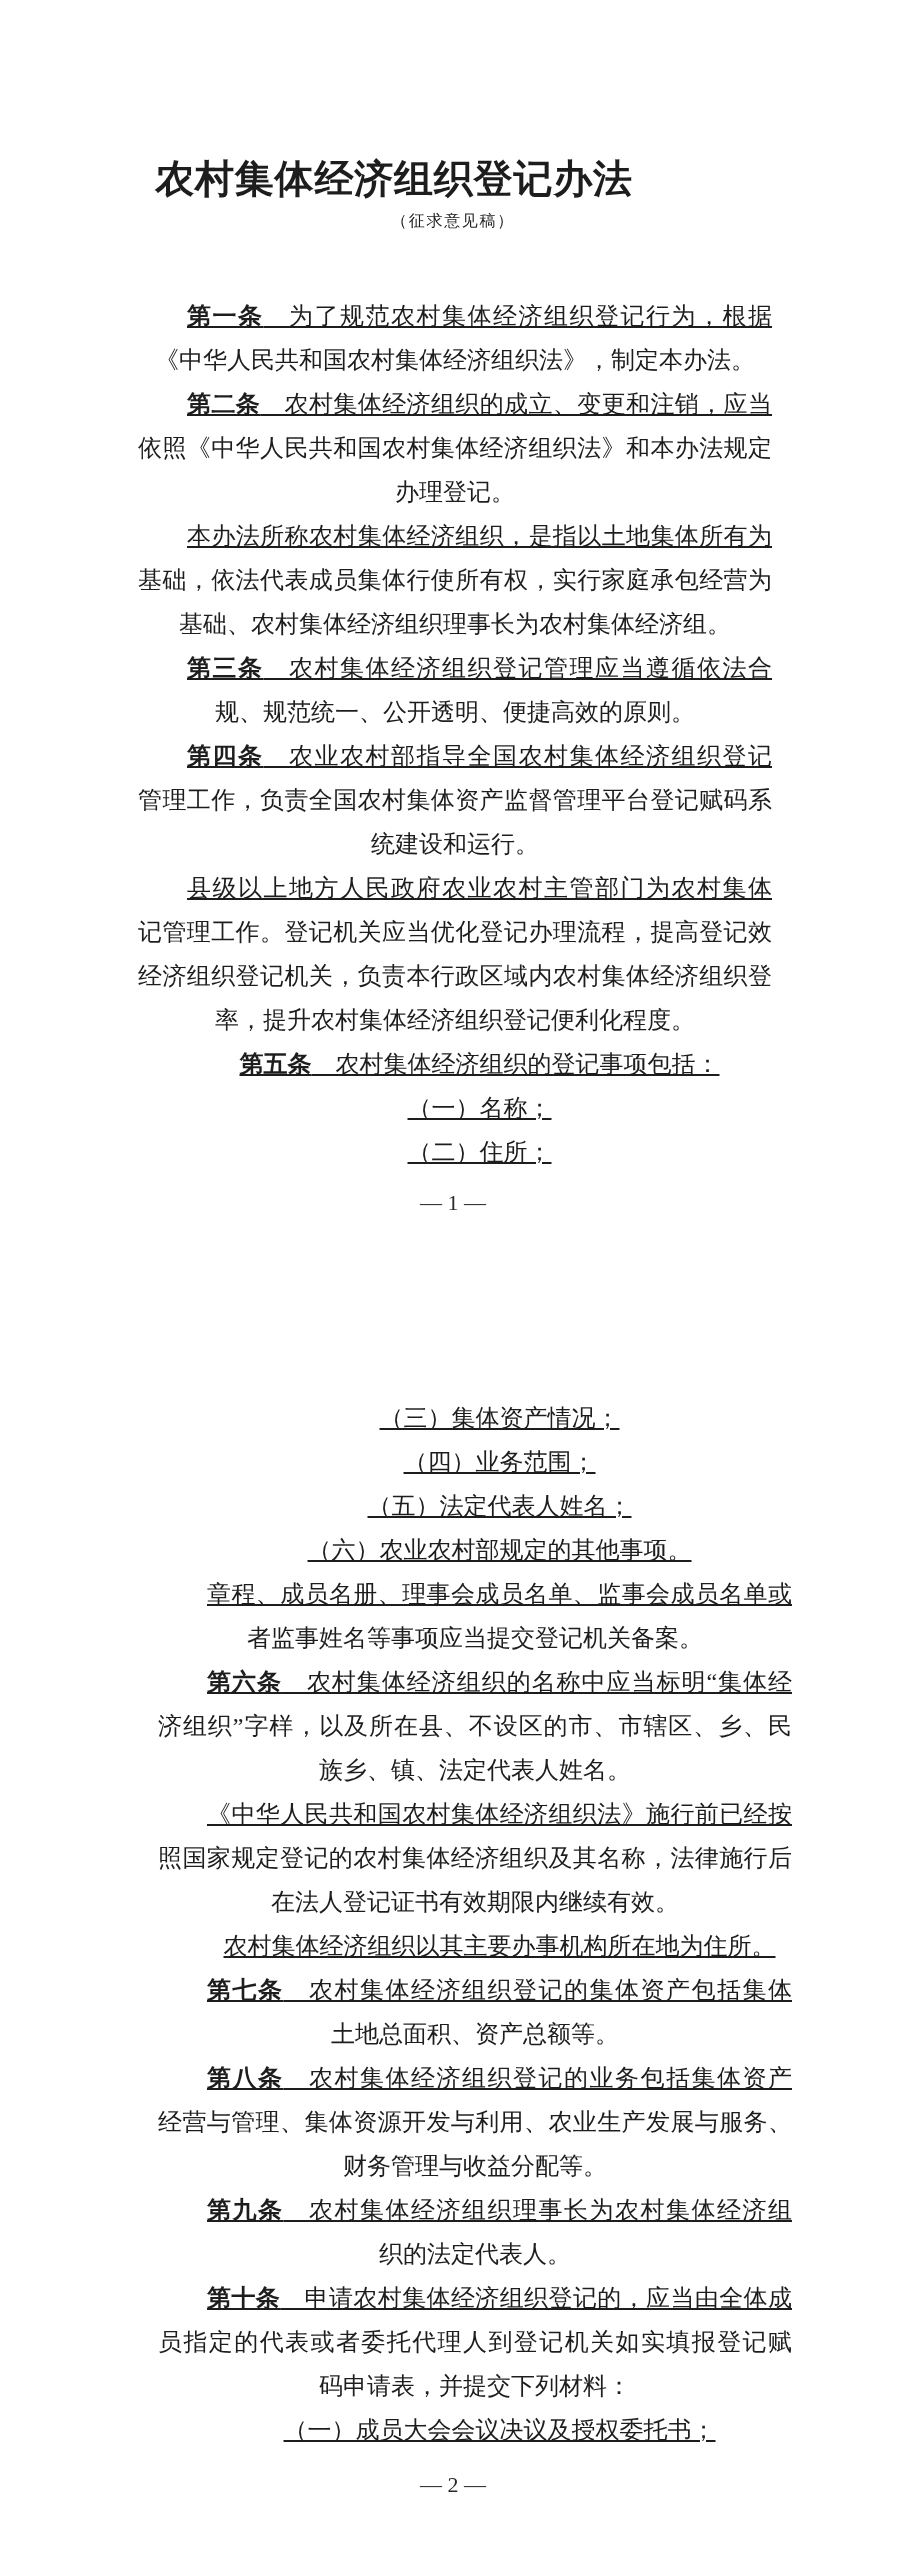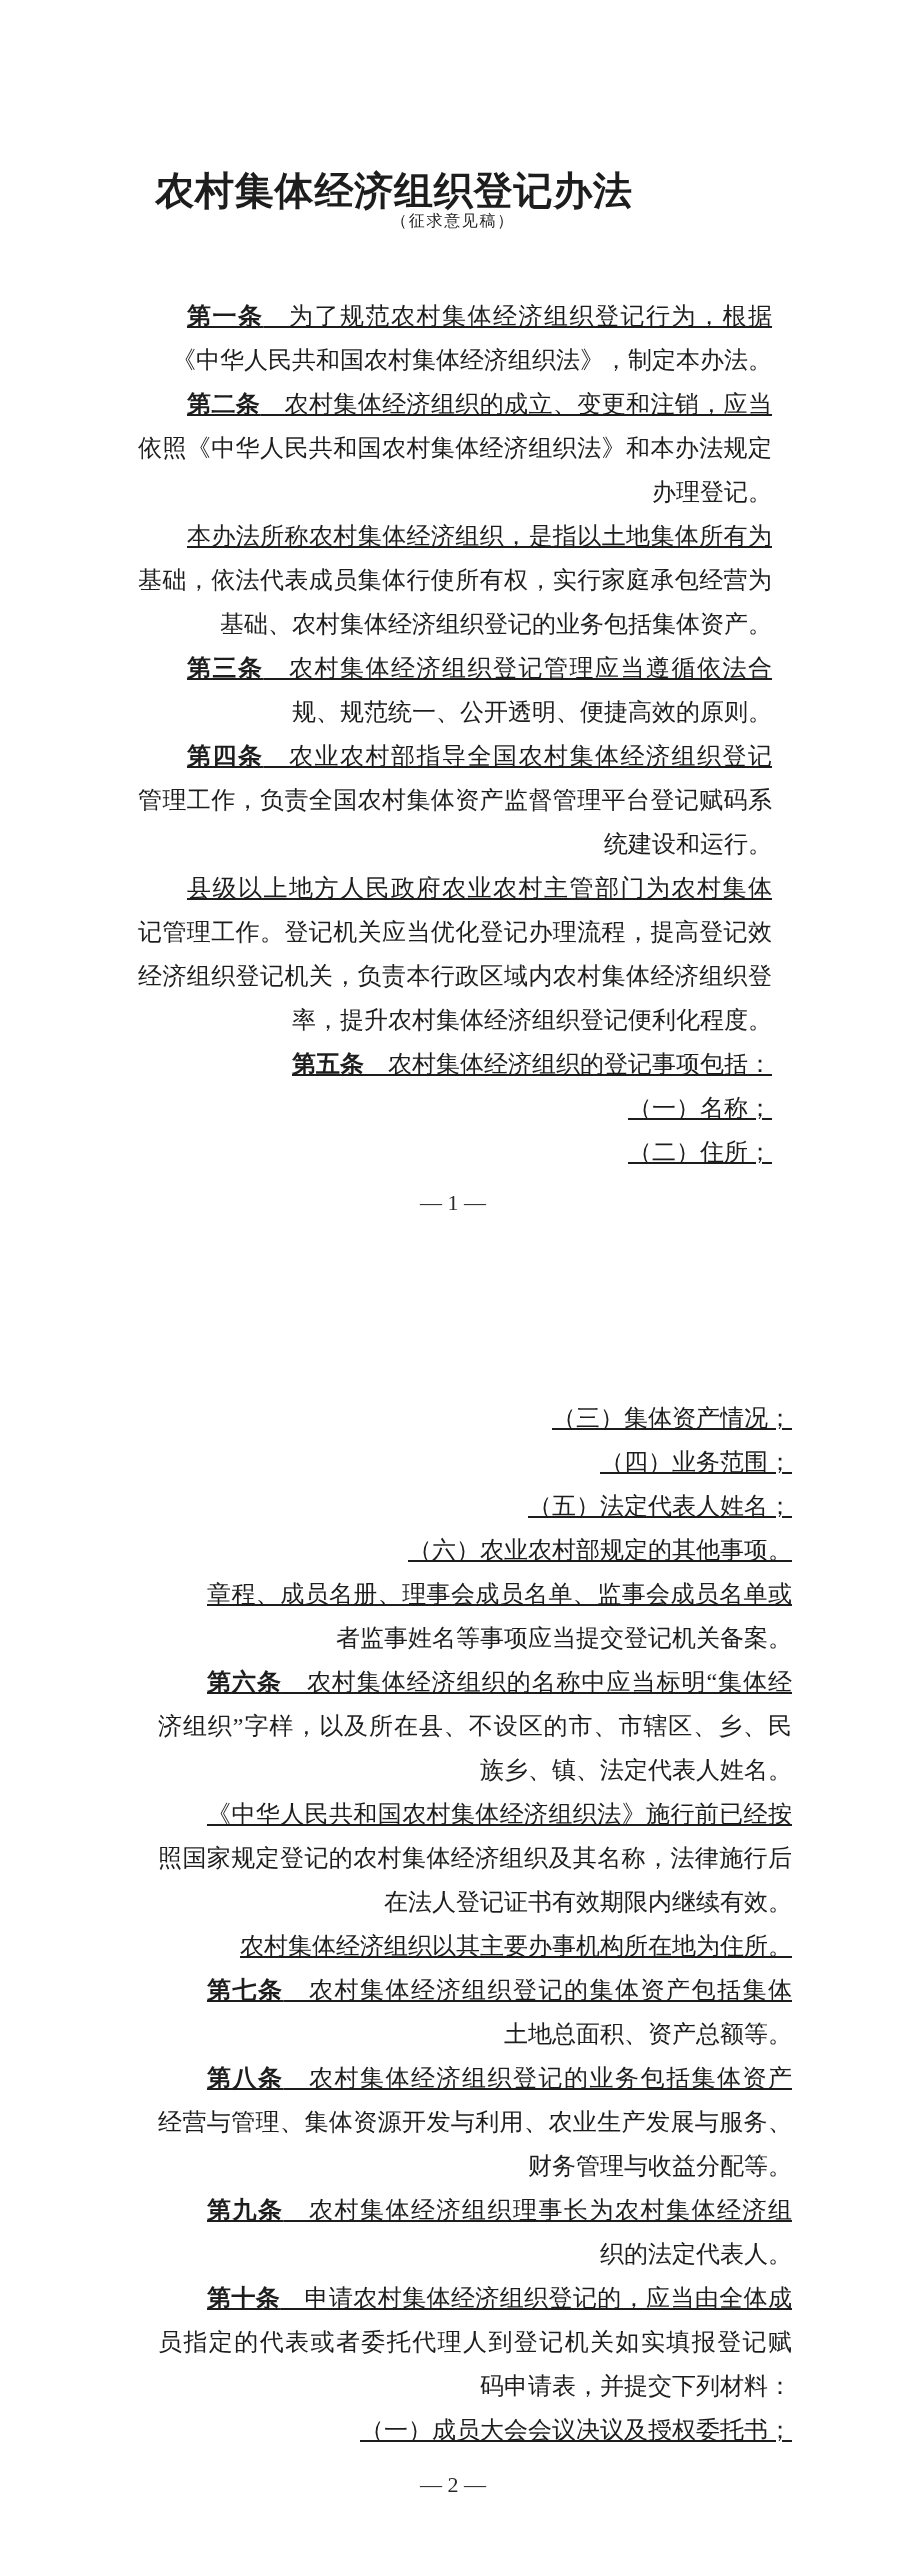--- a/index.html
+++ b/index.html
@@ -6,21 +6,21 @@
   body {
     width: 906px;
     height: 2576px;
     background: #ffffff;
     position: relative;
     font-family: "Liberation Serif", "DejaVu Serif", serif;
     color: #1d1d1d;
   }
   .abs { position: absolute; }
   .doc-title {
-    top: 168px; left: 0; width: 788px;
+    top: 156px; left: 0; width: 788px;
     text-align: center;
     font-size: 39px;
     font-weight: 700;
     letter-spacing: 0.8px;
     line-height: 45px;
   }
   .doc-subtitle {
     top: 206px; left: 0; width: 906px;
     text-align: center;
     font-size: 16px;
@@ -30,21 +30,21 @@
   .body-block {
     left: 138px;
     width: 634px;
     font-size: 24px;
   }
   #body-page-1 { top: 294px; }
   #body-page-2 { top: 1396px; margin-left: 20px; }
   .ln {
     height: 44px;
     line-height: 44px;
-    text-align: right;
+    text-align: center;
   }
   .ln.indent { padding-left: 49px; text-decoration: underline; }
   .ln.full {
     text-align: justify;
     text-align-last: justify;
   }
   .b { font-weight: 700; }
   .pagenum {
     left: 0; width: 906px;
     text-align: center;
@@ -62,21 +62,21 @@
 <div class="abs doc-subtitle">（征求意见稿）</div>
 
 <div class="abs body-block" id="body-page-1">
   <div class="ln indent full"><span class="b">第一条</span><span>　为了规范农村集体经济组织登记行为，根据</span></div>
   <div class="ln">《中华人民共和国农村集体经济组织法》，制定本办法。</div>
   <div class="ln indent full"><span class="b">第二条</span><span>　农村集体经济组织的成立、变更和注销，应当</span></div>
   <div class="ln full">依照《中华人民共和国农村集体经济组织法》和本办法规定</div>
   <div class="ln">办理登记。</div>
   <div class="ln indent full">本办法所称农村集体经济组织，是指以土地集体所有为</div>
   <div class="ln full">基础，依法代表成员集体行使所有权，实行家庭承包经营为</div>
-  <div class="ln">基础、农村集体经济组织登记的业务包括集体资产。</div>
+  <div class="ln">基础、农村集体经济组织理事长为农村集体经济组。</div>
   <div class="ln indent full"><span class="b">第三条</span><span>　农村集体经济组织登记管理应当遵循依法合</span></div>
   <div class="ln">规、规范统一、公开透明、便捷高效的原则。</div>
   <div class="ln indent full"><span class="b">第四条</span><span>　农业农村部指导全国农村集体经济组织登记</span></div>
   <div class="ln full">管理工作，负责全国农村集体资产监督管理平台登记赋码系</div>
   <div class="ln">统建设和运行。</div>
   <div class="ln indent full">县级以上地方人民政府农业农村主管部门为农村集体</div>
   <div class="ln full">记管理工作。登记机关应当优化登记办理流程，提高登记效</div>
   <div class="ln full">经济组织登记机关，负责本行政区域内农村集体经济组织登</div>
   <div class="ln">率，提升农村集体经济组织登记便利化程度。</div>
   <div class="ln indent"><span class="b">第五条</span><span>　农村集体经济组织的登记事项包括：</span></div>

